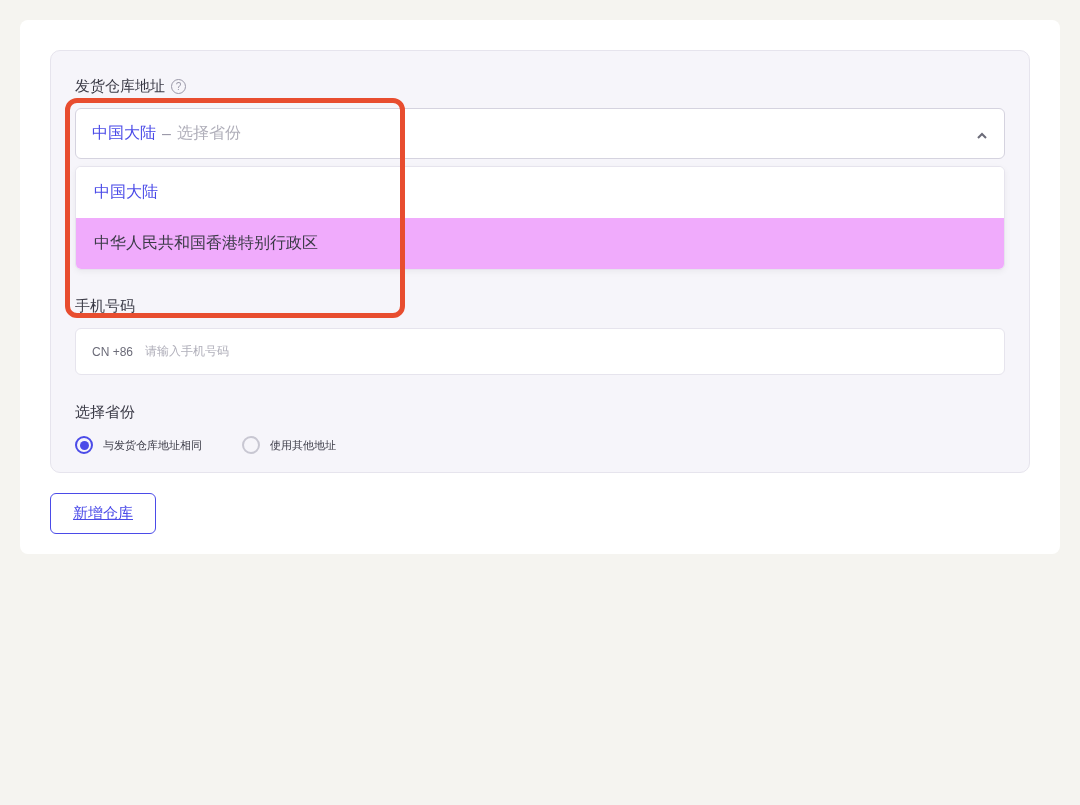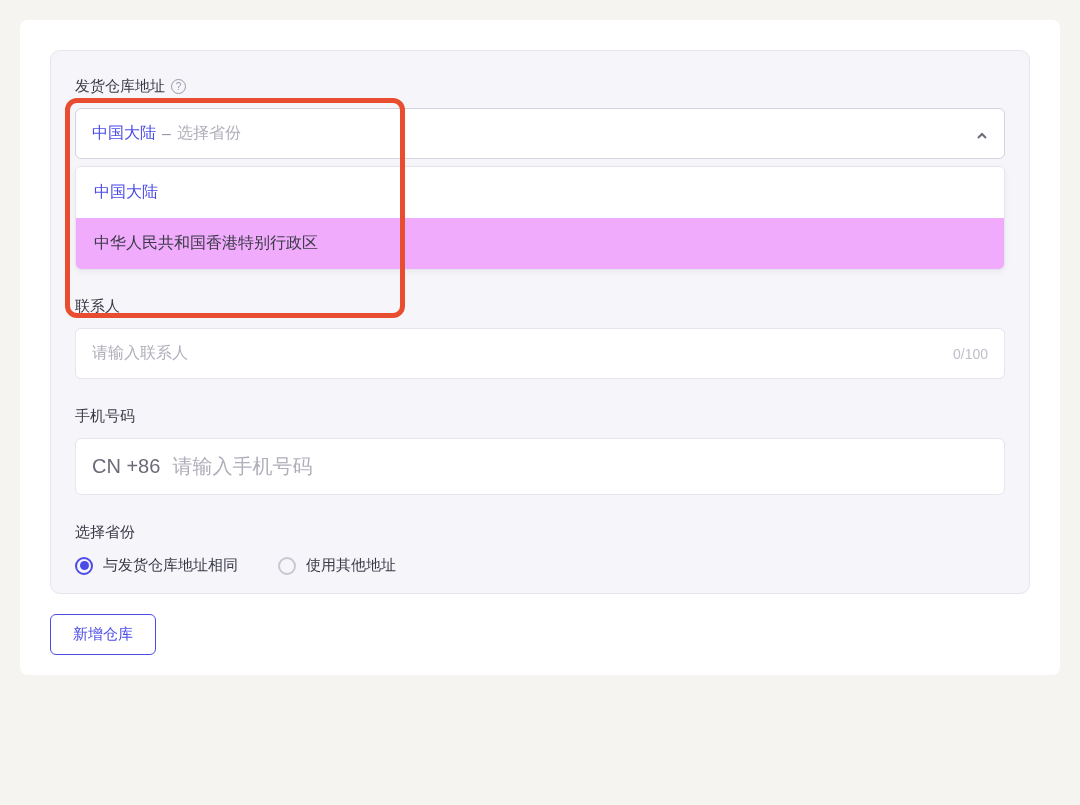--- a/index.html
+++ b/index.html
@@ -162,21 +162,21 @@
     .char-count {
       color: #c0bfc9;
       font-size: 14px;
     }
     .phone-input {
       width: 100%;
       background: #fff;
       border: 1px solid #e6e4ed;
       border-radius: 6px;
       padding: 14px 16px;
-      font-size: 20px;
+      font-size: 12px;
       display: flex;
       align-items: center;
       gap: 12px;
     }
     .phone-prefix {
       color: #6b6b78;
     }
     .phone-placeholder {
       color: #b0afba;
     }
@@ -204,39 +204,40 @@
     .radio-circle.selected {
       border-color: #4b4be8;
     }
     .radio-dot {
       width: 9px;
       height: 9px;
       background: #4b4be8;
       border-radius: 50%;
     }
     .radio-label {
-      font-size: 15px;
+      font-size: 11px;
       color: #3a3a46;
     }
     .contact-spacer {
       height: 110px;
     }
     .add-btn-row {
       margin-top: 20px;
     }
     .add-warehouse-btn {
       display: inline-block;
       padding: 10px 22px;
       border: 1.5px solid #4b4be8;
       border-radius: 6px;
       color: #4b4be8;
       font-size: 15px;
       font-weight: 500;
       background: #fff;
       cursor: pointer;
+      text-decoration: underline;
     }
   </style>
 </head>
 <body>
 
 <div class="container">
 
 
   <div class="form-panel">
 
@@ -264,29 +265,20 @@
 
         <div class="dropdown-panel">
           <div class="dropdown-option">中国大陆</div>
           <div class="dropdown-option">中华人民共和国香港特别行政区</div>
         </div>
       </div>
 
       <div class="contact-spacer"></div>
     </div>
 
-    <div class="field-group">
-      <div class="field-label">
-        <span>联系人</span>
-      </div>
-      <div class="text-input">
-        <span class="placeholder">请输入联系人</span>
-        <span class="char-count">0/100</span>
-      </div>
-    </div>
 
     <div class="field-group">
       <div class="field-label">
         <span>手机号码</span>
       </div>
       <div class="phone-input">
         <span class="phone-prefix">CN +86</span>
         <span class="phone-placeholder">请输入手机号码</span>
       </div>
     </div>

